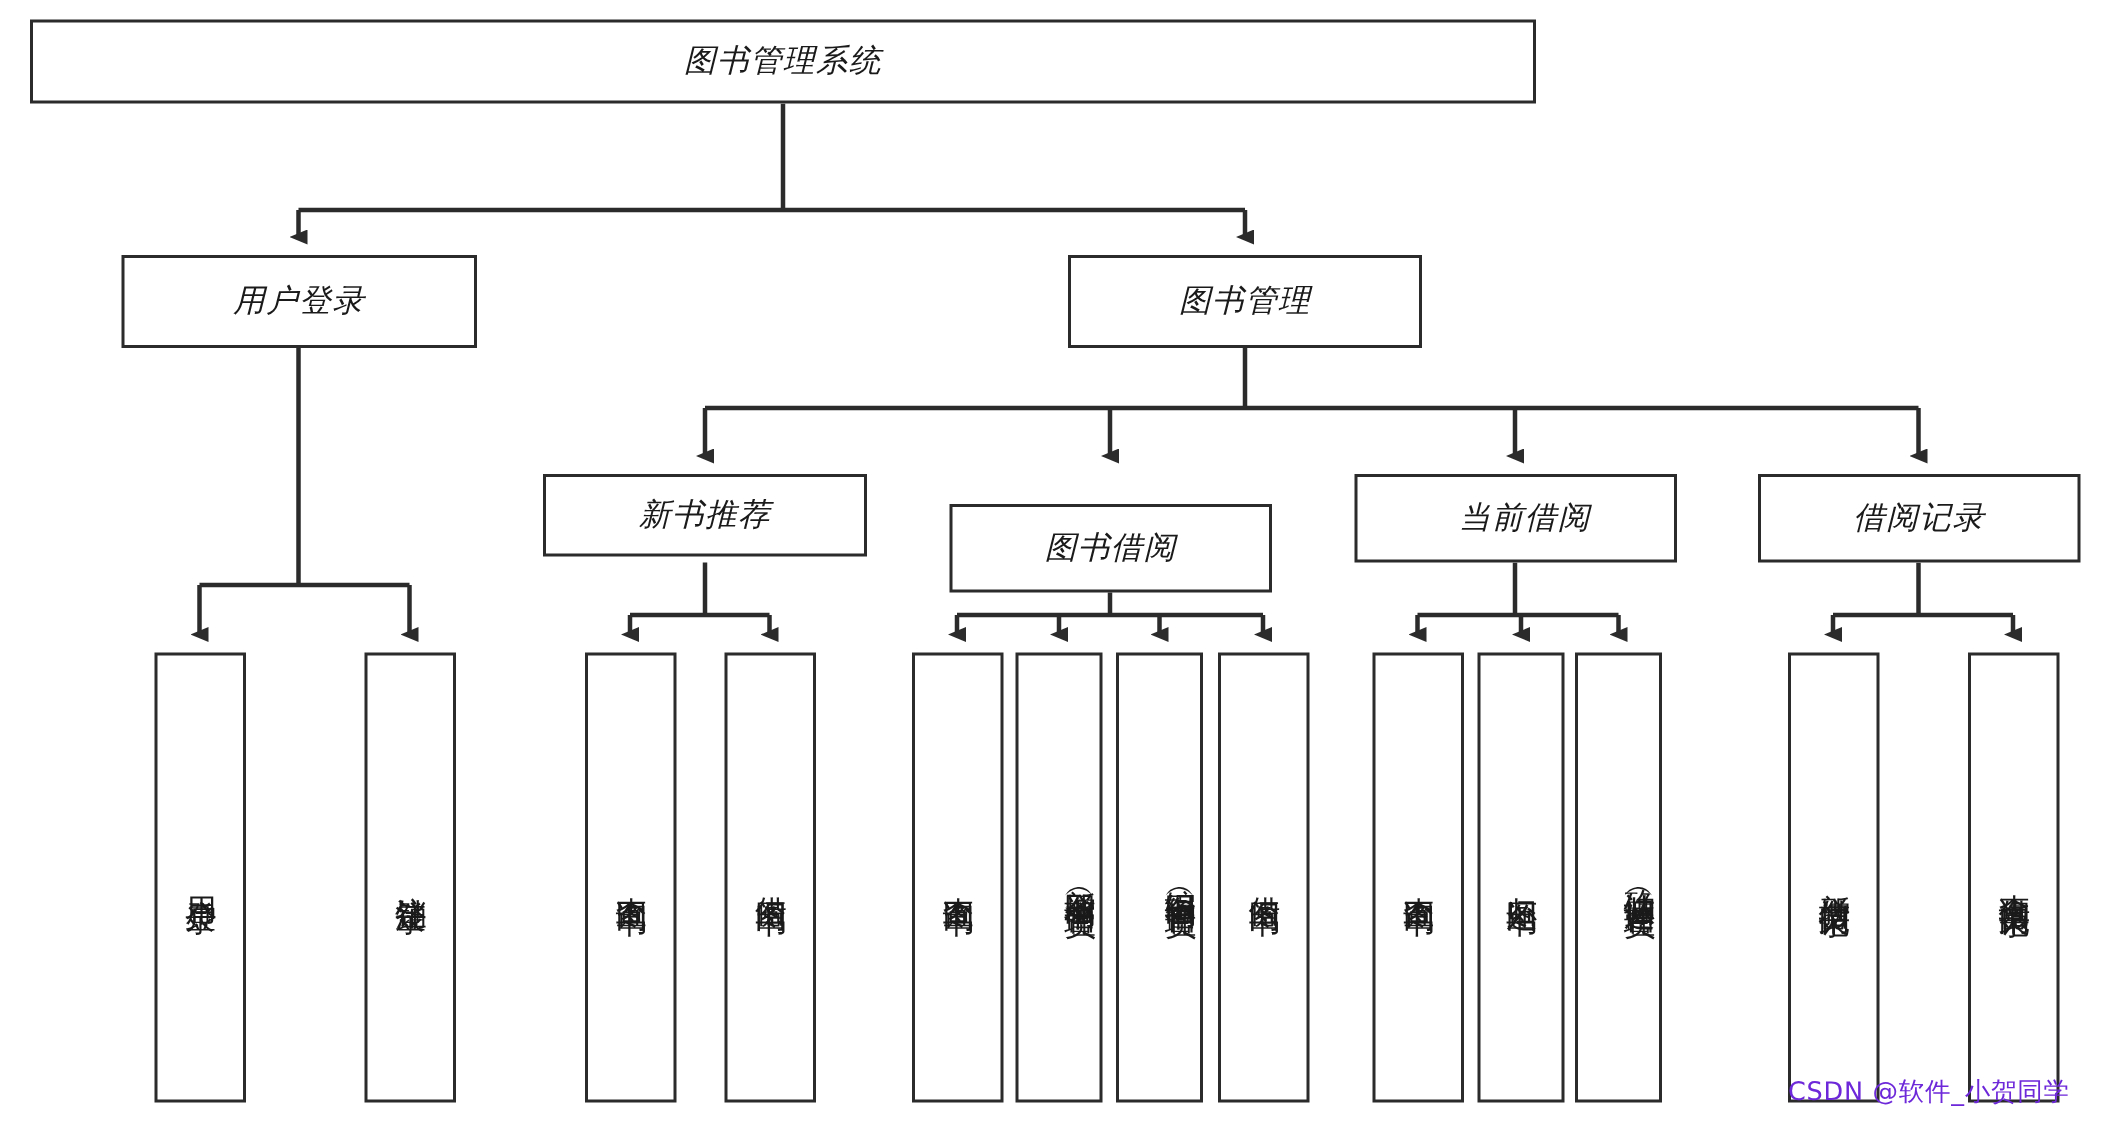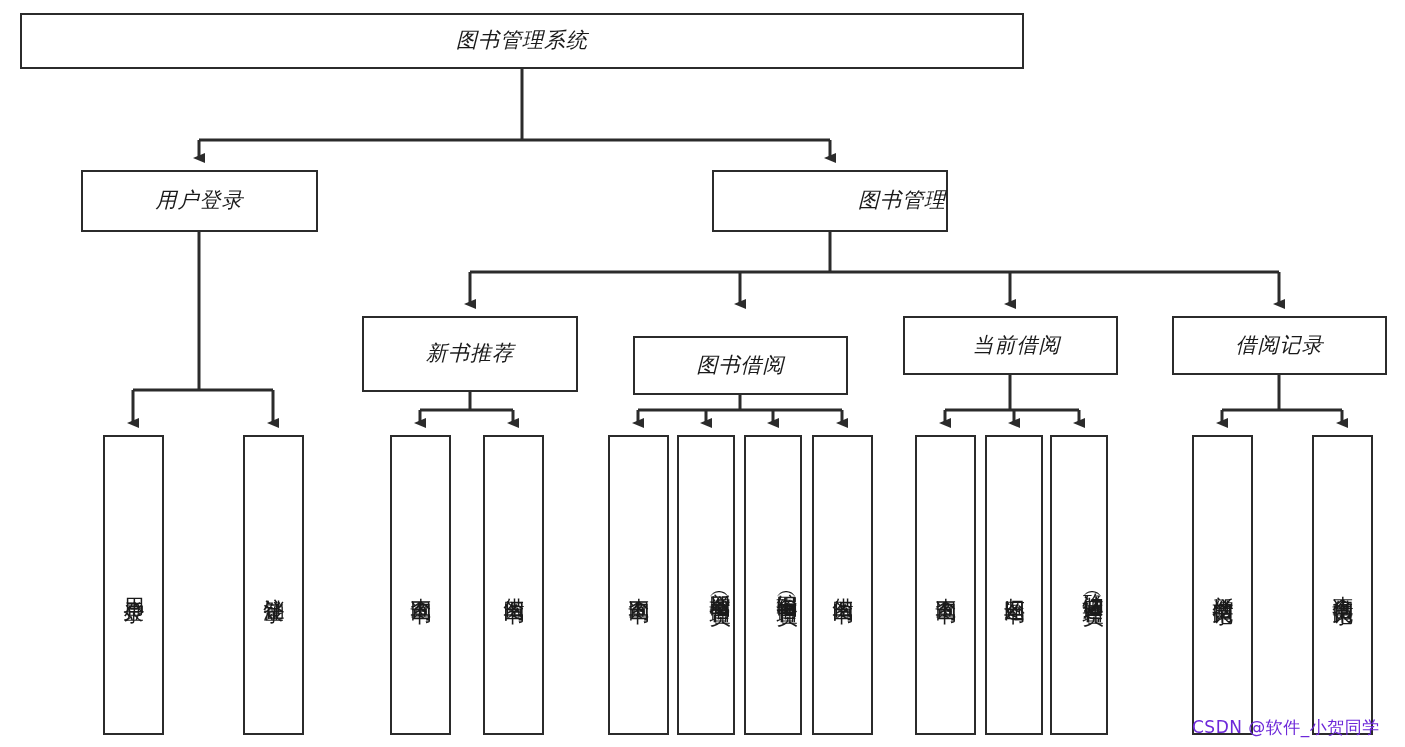--- a/index.html
+++ b/index.html
@@ -120,25 +120,25 @@
     </g>
   </svg>
 
   <div class="node horiz" style="left:20px;top:13px;width:1004px;height:56px;">
     <span class="label">图书管理系统</span>
   </div>
 
   <div class="node horiz" style="left:81px;top:170px;width:237px;height:62px;">
     <span class="label">用户登录</span>
   </div>
-  <div class="node horiz" style="left:712px;top:170px;width:236px;height:62px;justify-content:flex-end;">
+  <div class="node horiz" style="left:712px;top:170px;width:236px;height:62px;">
     <span class="label">图书管理</span>
   </div>
 
-  <div class="node horiz" style="left:362px;top:316px;width:216px;height:76px;">
+  <div class="node horiz" style="left:362px;top:316px;width:216px;height:55px;">
     <span class="label">新书推荐</span>
   </div>
   <div class="node horiz" style="left:633px;top:324px;width:215px;height:59px;margin-top:12px;">
     <span class="label">图书借阅</span>
   </div>
   <div class="node horiz" style="left:903px;top:316px;width:215px;height:59px;padding-left:12px;">
     <span class="label">当前借阅</span>
   </div>
   <div class="node horiz" style="left:1172px;top:316px;width:215px;height:59px;">
     <span class="label">借阅记录</span>

